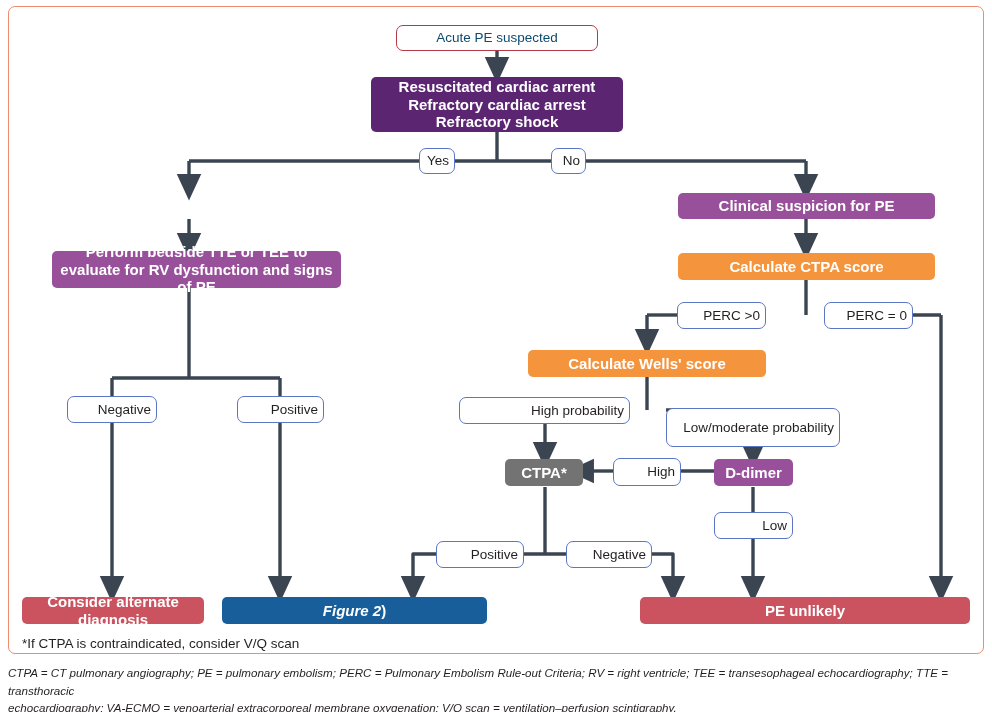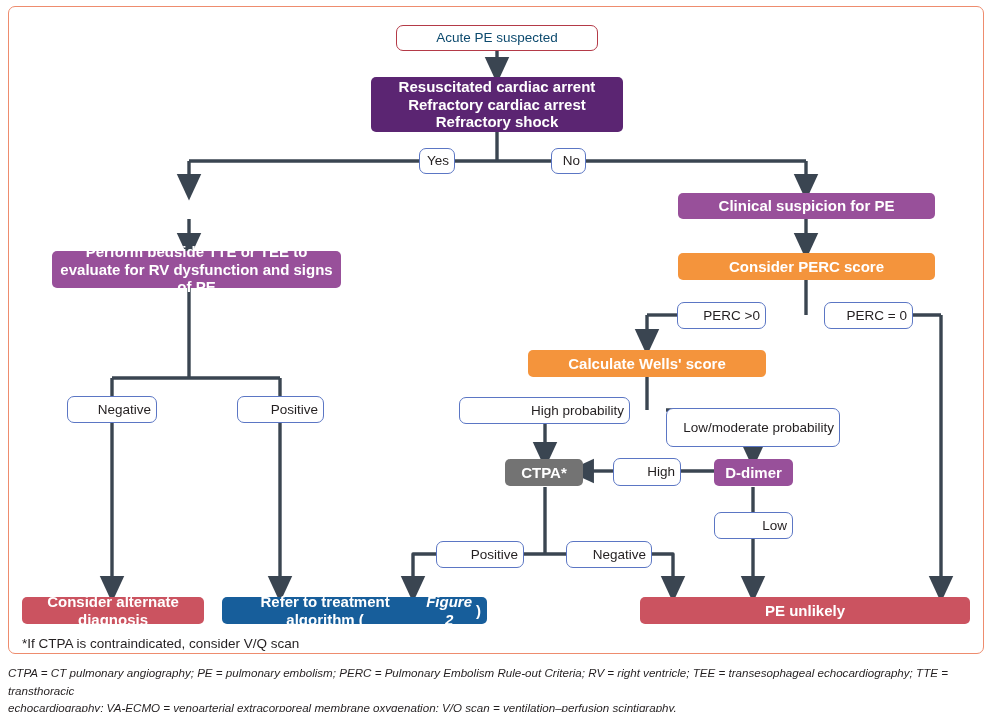--- a/index.html
+++ b/index.html
@@ -190,21 +190,21 @@
 
   <div class="node pill" style="left:237px; top:396px; width:87px; height:27px;">
     <span>Positive</span>
   </div>
 
   <div class="node solid" style="left:678px; top:193px; width:257px; height:26px; background:#98509A;">
     <span>Clinical suspicion for PE</span>
   </div>
 
   <div class="node solid" style="left:678px; top:253px; width:257px; height:27px; background:#F4943C;">
-    <span>Consider PERC score</span>
+    <span>Calculate CTPA score</span>
   </div>
 
   <div class="node pill" style="left:677px; top:302px; width:89px; height:27px;">
     <span>PERC &gt;0</span>
   </div>
 
   <div class="node pill" style="left:824px; top:302px; width:89px; height:27px;">
     <span>PERC = 0</span>
   </div>
 
@@ -242,21 +242,20 @@
 
   <div class="node pill" style="left:566px; top:541px; width:86px; height:27px;">
     <span>Negative</span>
   </div>
 
   <div class="node solid" style="left:22px; top:597px; width:182px; height:27px; background:#CB5360;">
     <span>Consider alternate diagnosis</span>
   </div>
 
   <div class="node solid" style="left:222px; top:597px; width:265px; height:27px; background:#175E9B;">
-    <span>Refer to treatment algorithm (</span>
       <span class="ital">Figure 2</span>
       <span>)</span>
   </div>
 
   <div class="node solid" style="left:640px; top:597px; width:330px; height:27px; background:#CB5360;">
     <span>PE unlikely</span>
   </div>
 
   <div class="footnote-star" style="left:22px; top:636px;">
     <span>*If CTPA is contraindicated, consider V/Q scan</span>

